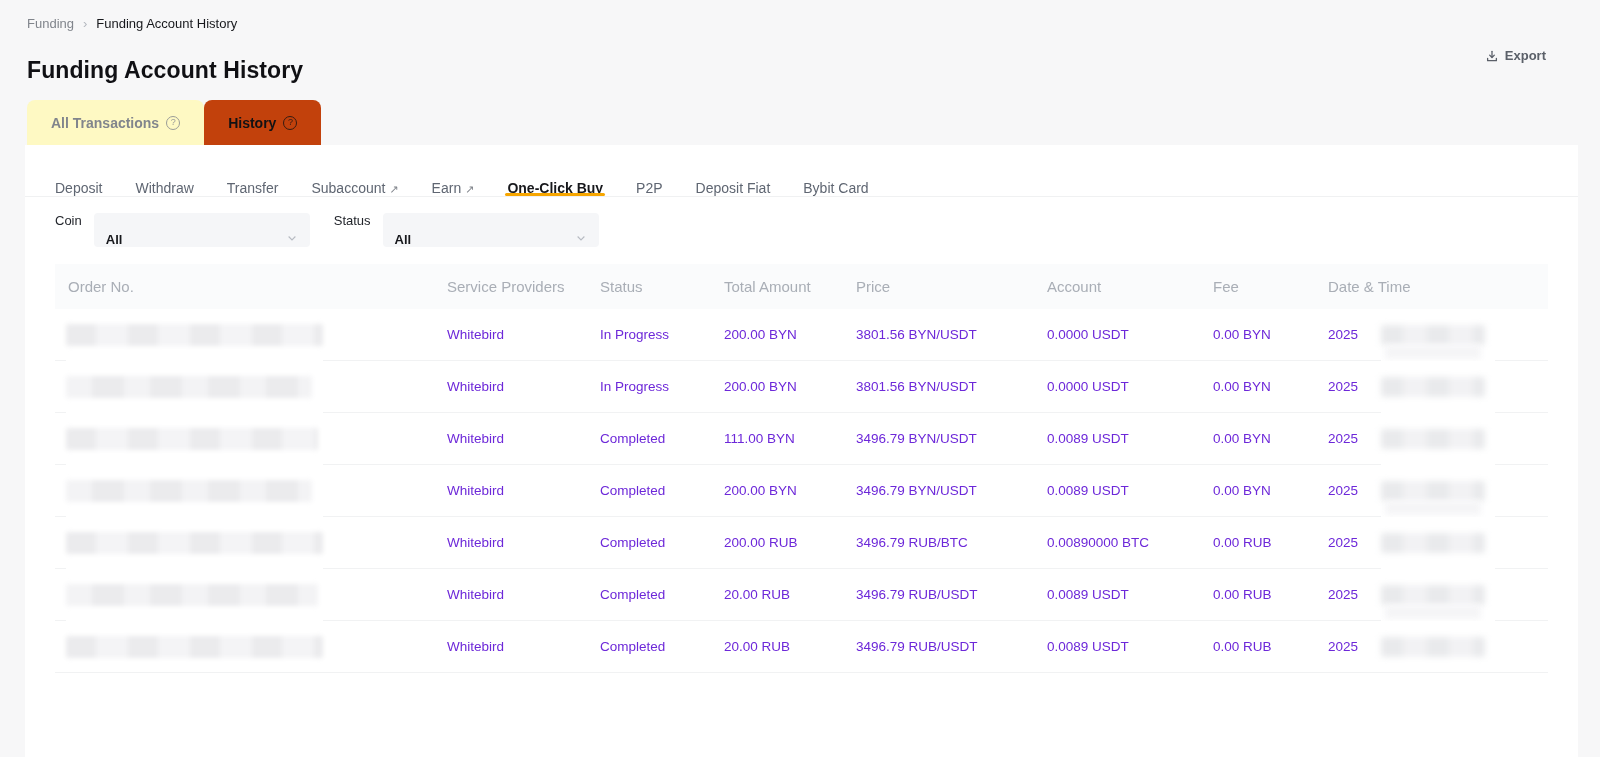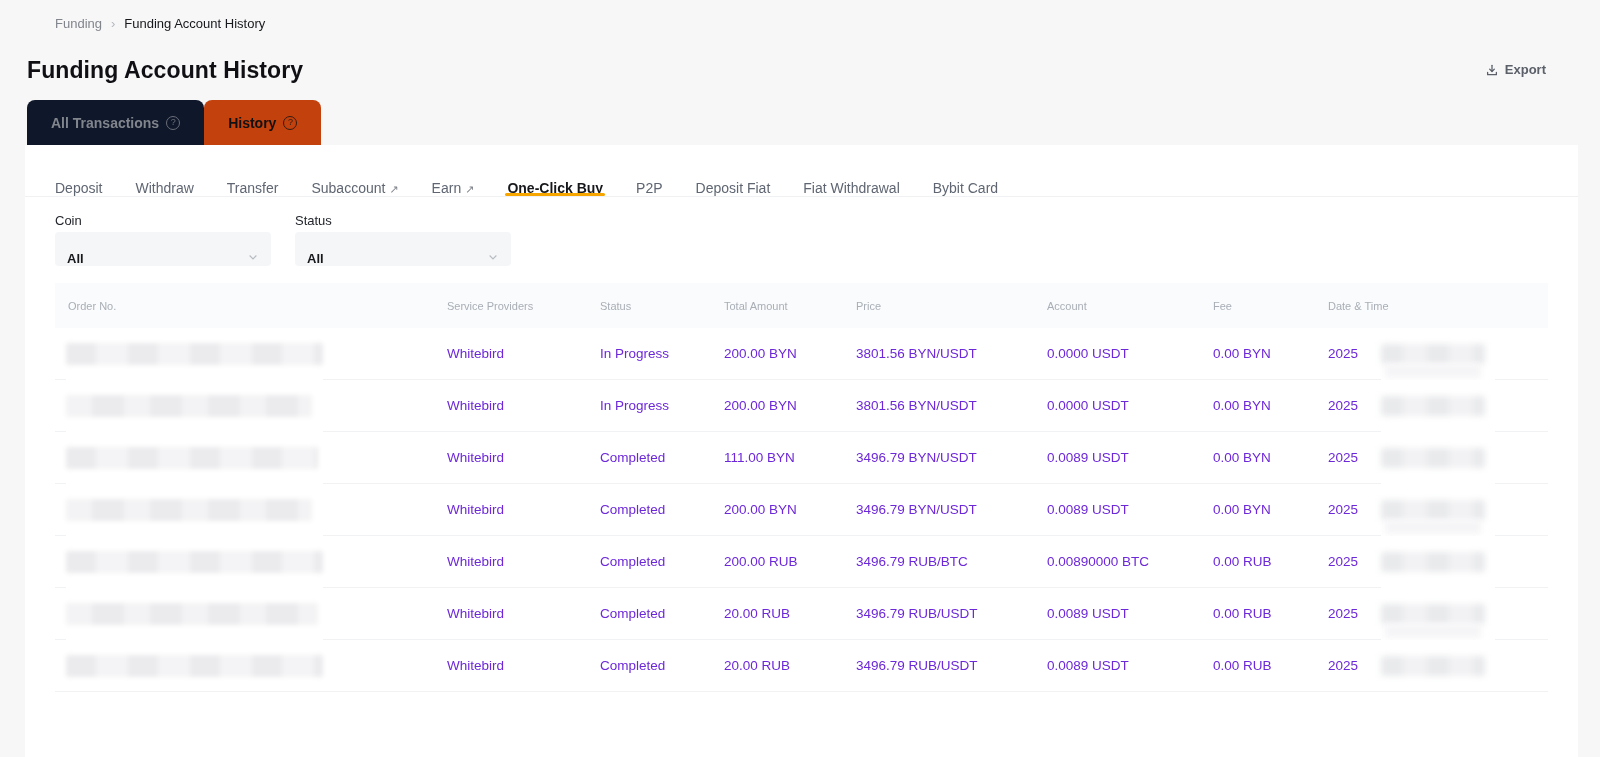--- a/index.html
+++ b/index.html
@@ -8,45 +8,45 @@
     font-family:"Liberation Sans", sans-serif;
     background:#f7f7f8;
     color:#17181c;
     position:relative;
   }
   
   .breadcrumb {
     position:absolute; top:16px; left:27px;
     display:flex; align-items:center; gap:9px; font-size:13px;
   }
-  .crumb-parent { color:#81858c;margin-left:28px; }
+  .crumb-parent { color:#81858c; }
   .crumb-sep { color:#b3b7be; font-size:13px; }
   .crumb-current { color:#17181c; font-weight:500; }
 
   .page-title {
     position:absolute; top:57px; left:27px;
     font-size:23px; font-weight:700; color:#101014; letter-spacing:.1px;
   }
   .export-btn {
-    position:absolute; top:62px; right:54px;
+    position:absolute; top:48px; right:54px;
     display:flex; align-items:center; gap:6px;
     font-size:13px; font-weight:700; color:#5b6069; cursor:pointer;
     background:none; border:none; font-family:inherit;
   }
   .export-btn svg { display:block; }
 
   
   .tabstrip { position:absolute; top:100px; left:27px; display:flex; }
   .tab {
     height:45px; padding:0 24px;
     display:flex; align-items:center; gap:7px;
     font-size:14px; font-weight:700;
     border-radius:8px 8px 0 0; cursor:pointer;
   }
-  .tab.inactive { background:#0f172a; color:#81858c; }
+  .tab.inactive { background:#fef9c3; color:#81858c; }
   .tab.active   { background:#c2410c; color:#121214; }
   .qicon {
     width:14px; height:14px; border:1.3px solid currentColor; border-radius:50%;
     display:inline-flex; align-items:center; justify-content:center;
     font-size:9px; font-weight:400; opacity:.8; line-height:1;
   }
 
   
   .card {
     position:absolute; left:25px; right:22px; top:145px; bottom:0;
@@ -73,42 +73,42 @@
   
   .pills { display:flex; gap:10px; padding:14px 30px 0; }
   .pill {
     background:#f4f4f6; color:#81858c; font-size:12px;
     padding:5px 10px; border-radius:4px; cursor:pointer; line-height:14px;
   }
   .pill.active { color:#f7a600; font-weight:700; }
 
   
   .filters { display:flex; gap:24px; padding:16px 30px 0; }
-  .filter { display:flex; flex-direction:column; gap:4px; }
+  .filter { display:flex; flex-direction:row; gap:12px; }
   .filter-label { font-size:13px; color:#23262c; }
   .select, .datebox {
     width:216px; height:34px; background:#f5f6f8; border-radius:4px;
     display:flex; align-items:flex-end; padding:0 12px; cursor:pointer;
     font-size:13px;
   }
   .select { justify-content:space-between; font-weight:600; color:#17181c; }
   .datebox { gap:8px; color:#b7bbc2; }
   .datebox .range-arrow { color:#b7bbc2; font-size:13px; }
   .datebox .spacer { flex:1; }
 
   
   .table { margin:17px 30px 0; font-size:13.5px; }
   .thead, .trow {
     display:grid;
     grid-template-columns:379px 153px 124px 132px 191px 166px 115px 1fr;
     align-items:center; padding-left:13px;
   }
   .thead {
     height:45px; background:#fafbfc;
-    font-size:11px; color:#a9aeb6; font-weight:400;
+    font-size:15px; color:#a9aeb6; font-weight:400;
   }
   .trow {
     height:52px; border-bottom:1px solid #f1f2f3;
     color:#6d28d9; font-weight:500; position:relative;
   }
   .cell { white-space:nowrap; }
 
   
   .order-cover {
     position:absolute; left:11px; top:0; bottom:-1px; width:257px;
@@ -212,24 +212,20 @@
   <div class="subtab">
     <span class="subtab-label">P2P</span>
 
   </div>
 
   <div class="subtab">
     <span class="subtab-label">Deposit Fiat</span>
 
   </div>
 
-  <div class="subtab">
-    <span class="subtab-label">Fiat Withdrawal</span>
-
-  </div>
 
   <div class="subtab">
     <span class="subtab-label">Bybit Card</span>
 
   </div>
 </div>
 
 
   <div class="filters">
     <div class="filter">

